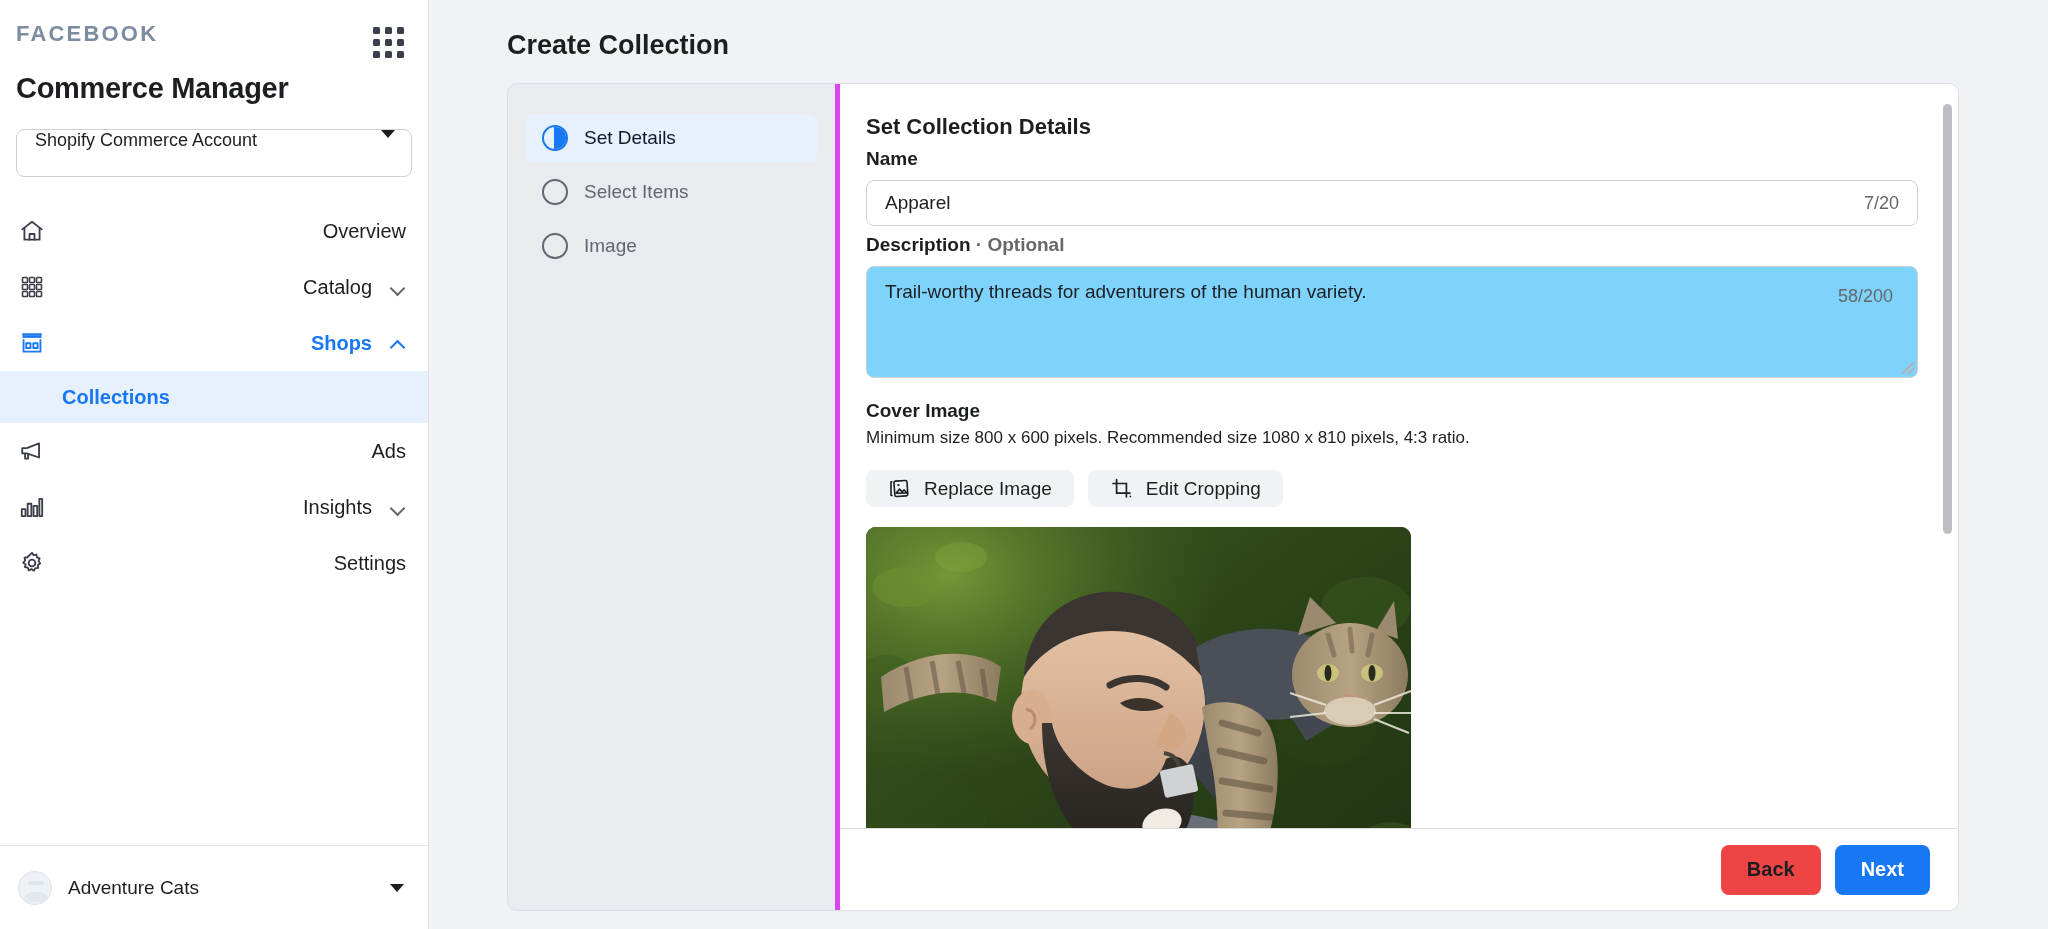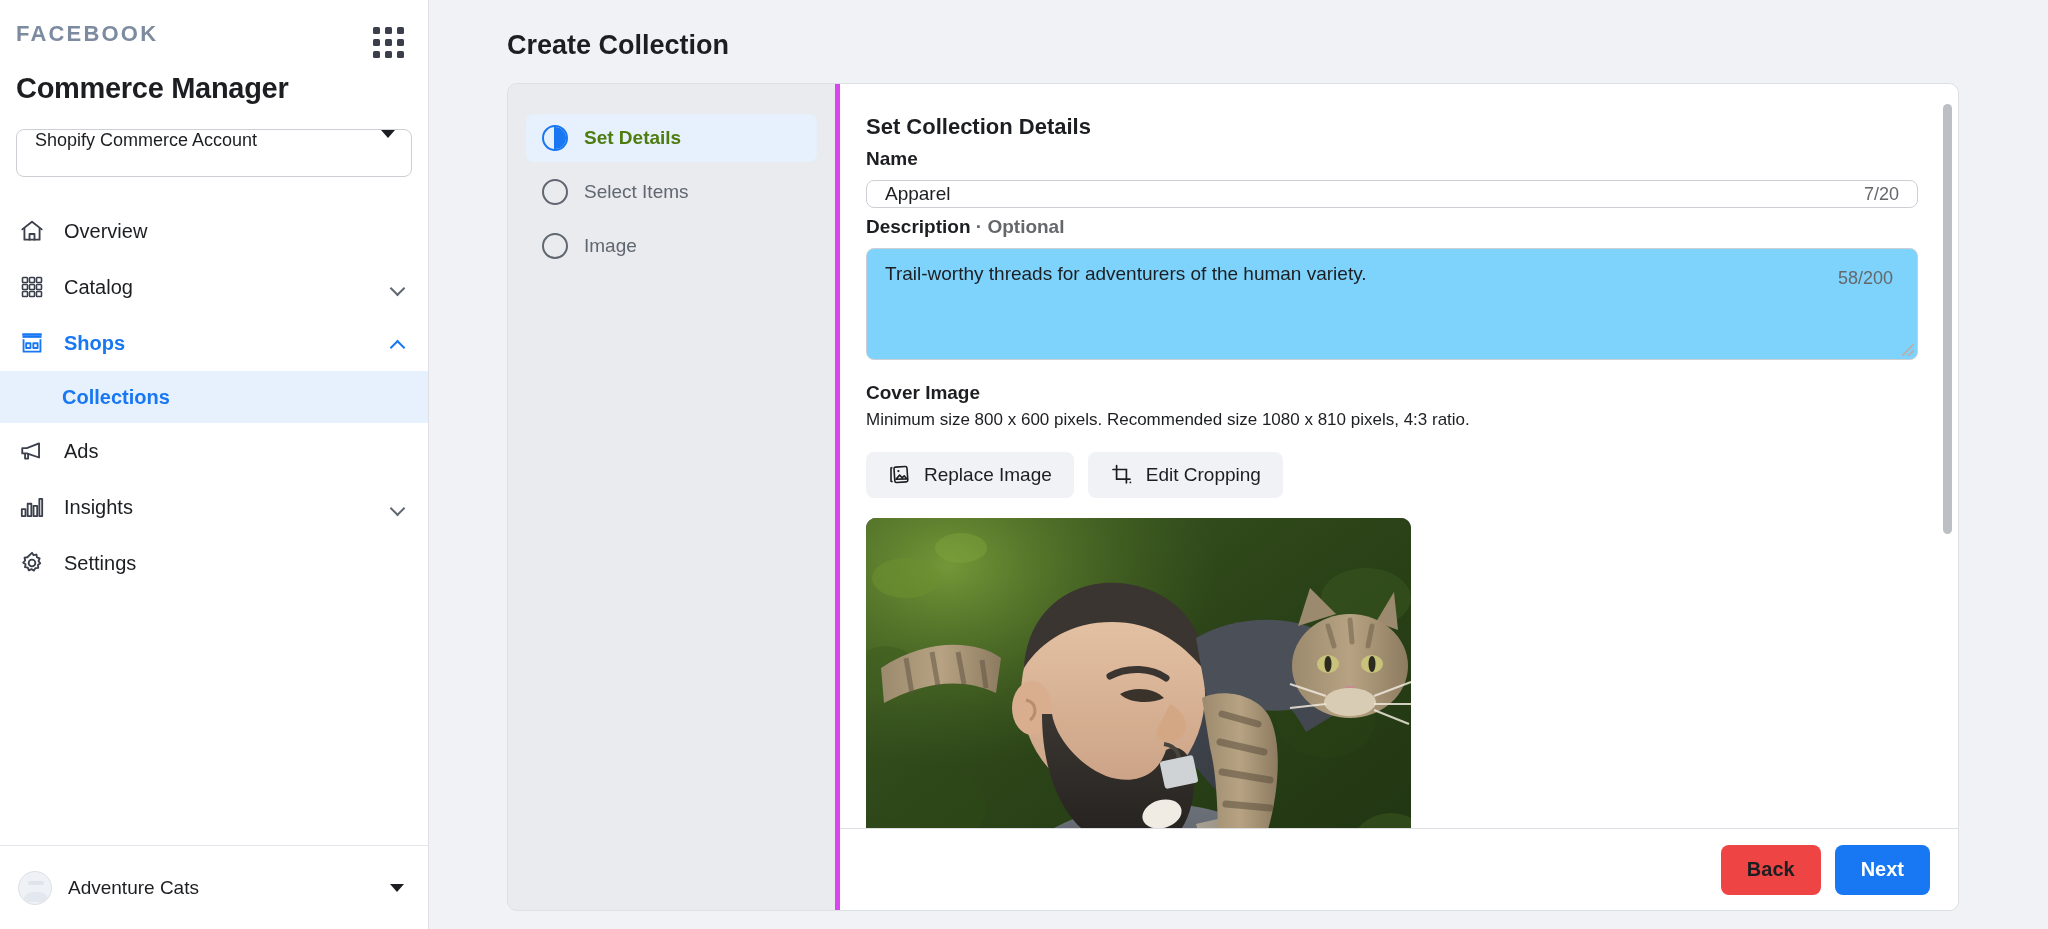--- a/index.html
+++ b/index.html
@@ -41,21 +41,21 @@
     border: 1px solid #ccd0d5; border-radius: 8px;
     display: flex; align-items: flex-start; justify-content: space-between;
     padding: 0 16px 0 18px; background: #fff; cursor: pointer;
   }
   .account-select .label { font-size: 18px; color: #1c1e21; }
   .caret-down {
     width: 0; height: 0;
     border-left: 7px solid transparent; border-right: 7px solid transparent;
     border-top: 8px solid #1c1e21;
   }
-  .nav { margin-top: 26px; }
+  .nav { margin-top: 26px; text-align: right; }
   .nav-item {
     display: flex; align-items: center; gap: 18px;
     height: 56px; padding: 0 22px 0 18px; cursor: pointer;
   }
   .nav-item .ic { width: 28px; height: 28px; flex: 0 0 28px; display:flex; align-items:center; justify-content:center; }
   .nav-item .txt { font-size: 20px; color: #1c1e21; flex: 1; }
   .nav-item.active .txt { color: #1877f2; font-weight: 700; }
   .nav-item .chev { width: 16px; height: 16px; position: relative; }
   .nav-item .chev:before {
     content:""; position:absolute; left:2px; top:4px;
@@ -100,21 +100,21 @@
     border-radius: 10px;
     display: flex; overflow: hidden;
   }
   .steps { width: 327px; flex: 0 0 327px; padding: 30px 18px 0 18px; }
   .step {
     display: flex; align-items: center; gap: 16px;
     height: 48px; padding: 0 16px; border-radius: 8px; cursor: pointer; margin-bottom: 6px;
   }
   .step.active { background: #e7f0fd; }
   .step .stxt { font-size: 19px; color: #606770; }
-  .step.active .stxt { color: #4d7c0f; font-weight: 700; }
+  .step.active .stxt { color: #0f172a; font-weight: 400; }
   .step-circle {
     width: 26px; height: 26px; border-radius: 50%;
     border: 2.5px solid #606770; flex: 0 0 26px; position: relative;
   }
   .step-circle.half { border-color: #1877f2; overflow: hidden; }
   .step-circle.half:after {
     content:""; position:absolute; right:-1px; top:-1px;
     width: 13px; height: 25px; background: #1877f2;
     border-radius: 0 13px 13px 0;
   }
@@ -124,21 +124,21 @@
     display: flex; flex-direction: column; position: relative;
     border-left: 5px solid #d946ef;
   }
   .panel-scroll { flex: 1; overflow: hidden; padding: 30px 40px 0 26px; position: relative; }
   .section-title { font-size: 22px; font-weight: 700; color: #1c1e21; }
   .field-label { font-size: 19px; font-weight: 700; color: #1c1e21; margin-top: 8px; }
   .field-label .optional { color: #65676b; font-weight: 700; }
   .input-wrap {
     margin-top: 10px; border: 1px solid #ccd0d5; border-radius: 8px;
     background: #fff; display: flex; align-items: center;
-    padding: 0 18px; height: 28px;
+    padding: 0 18px; height: 46px;
   }
   .input-wrap input {
     border: none; outline: none; flex: 1; font-size: 19px; color: #1c1e21;
     font-family: "Liberation Sans", sans-serif; background: transparent;
   }
   .counter { font-size: 18px; color: #65676b; margin-left: 12px; }
   .textarea-wrap {
     margin-top: 10px; border: 1px solid #ccd0d5; border-radius: 8px;
     background: #7dd3fc; position: relative; height: 112px; padding: 12px 18px;
   }
@@ -151,21 +151,21 @@
   .ta-resize {
     position: absolute; right: 3px; bottom: 3px; width: 12px; height: 12px;
     background:
       linear-gradient(135deg, transparent 45%, #b0b3b8 45%, #b0b3b8 55%, transparent 55%),
       linear-gradient(135deg, transparent 70%, #b0b3b8 70%, #b0b3b8 80%, transparent 80%);
   }
   .help-text { font-size: 17px; color: #1c1e21; margin-top: 6px; }
   .btn-row { display: flex; gap: 14px; margin-top: 22px; }
   .gbtn {
     display: flex; align-items: center; gap: 12px;
-    height: 46px; padding: 0 22px; background: #f0f2f5;
+    height: 37px; padding: 0 22px; background: #f0f2f5;
     border: none; border-radius: 8px; cursor: pointer;
     font-size: 19px; color: #1c1e21; font-family: "Liberation Sans", sans-serif;
   }
   .cover-photo {
     margin-top: 20px; width: 545px; height: 400px;
     border-radius: 10px; overflow: hidden; position: relative;
     background: #2e3b22;
   }
   .panel-footer {
     height: 82px; border-top: 1px solid #dcdfe4; background: #fff;

